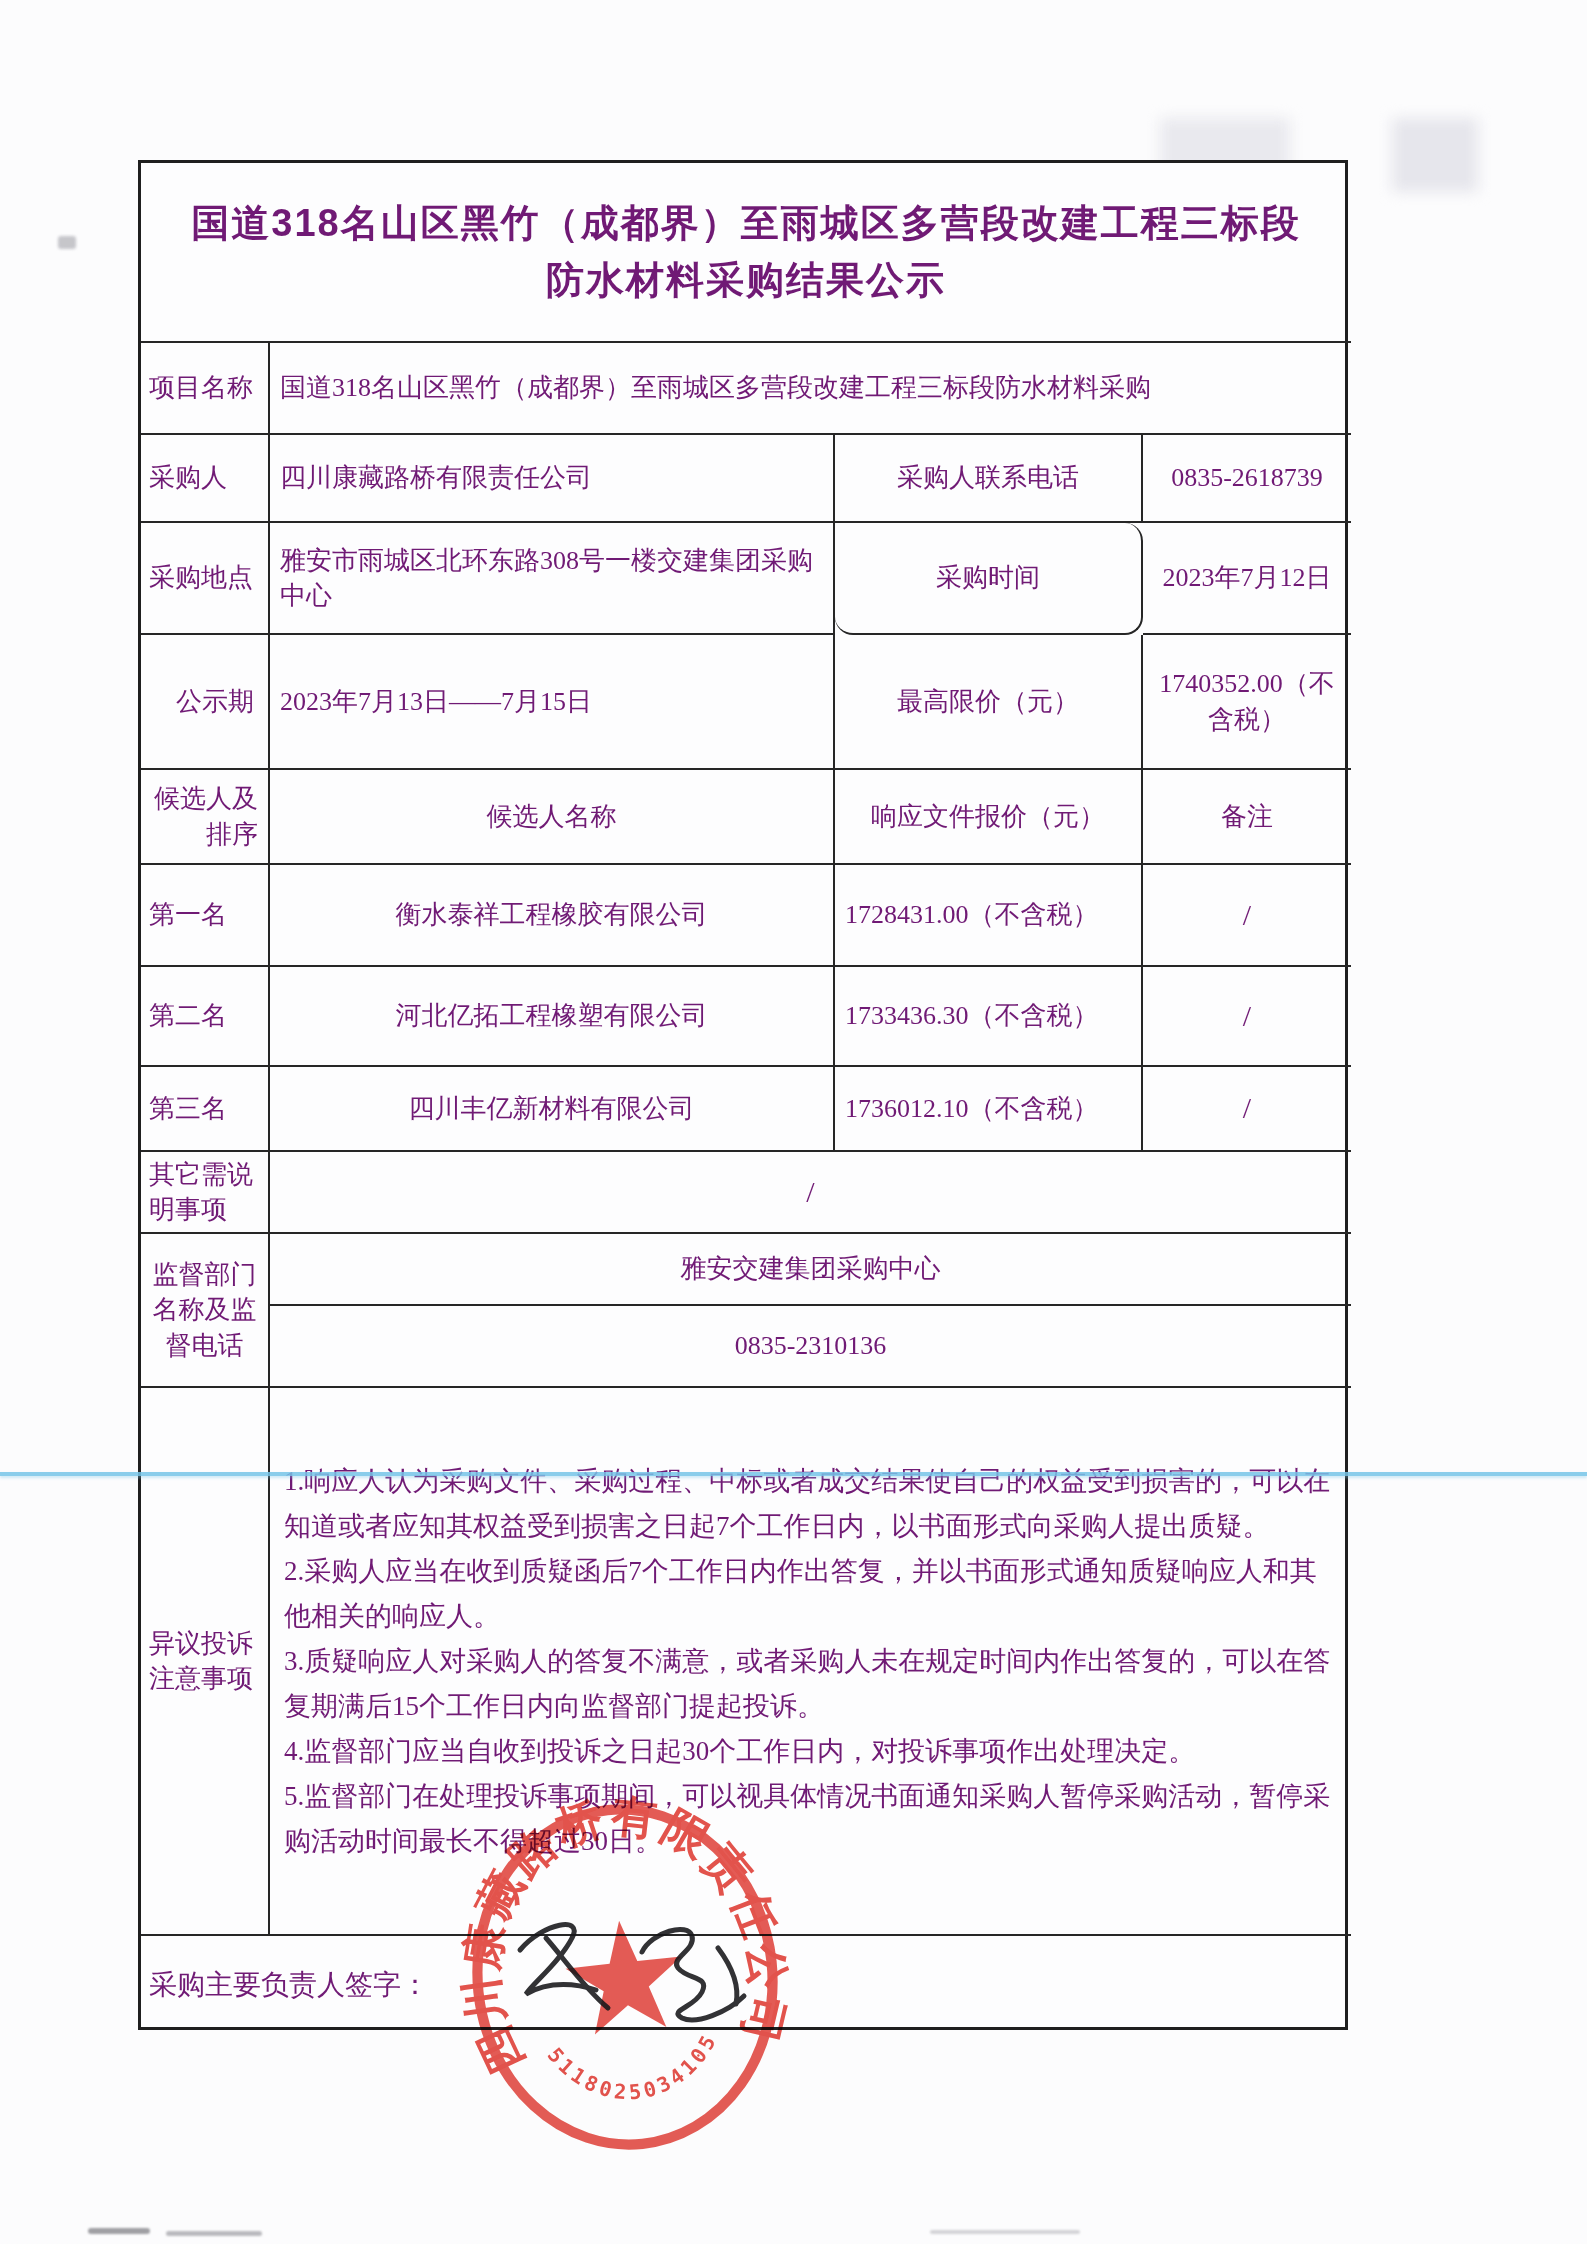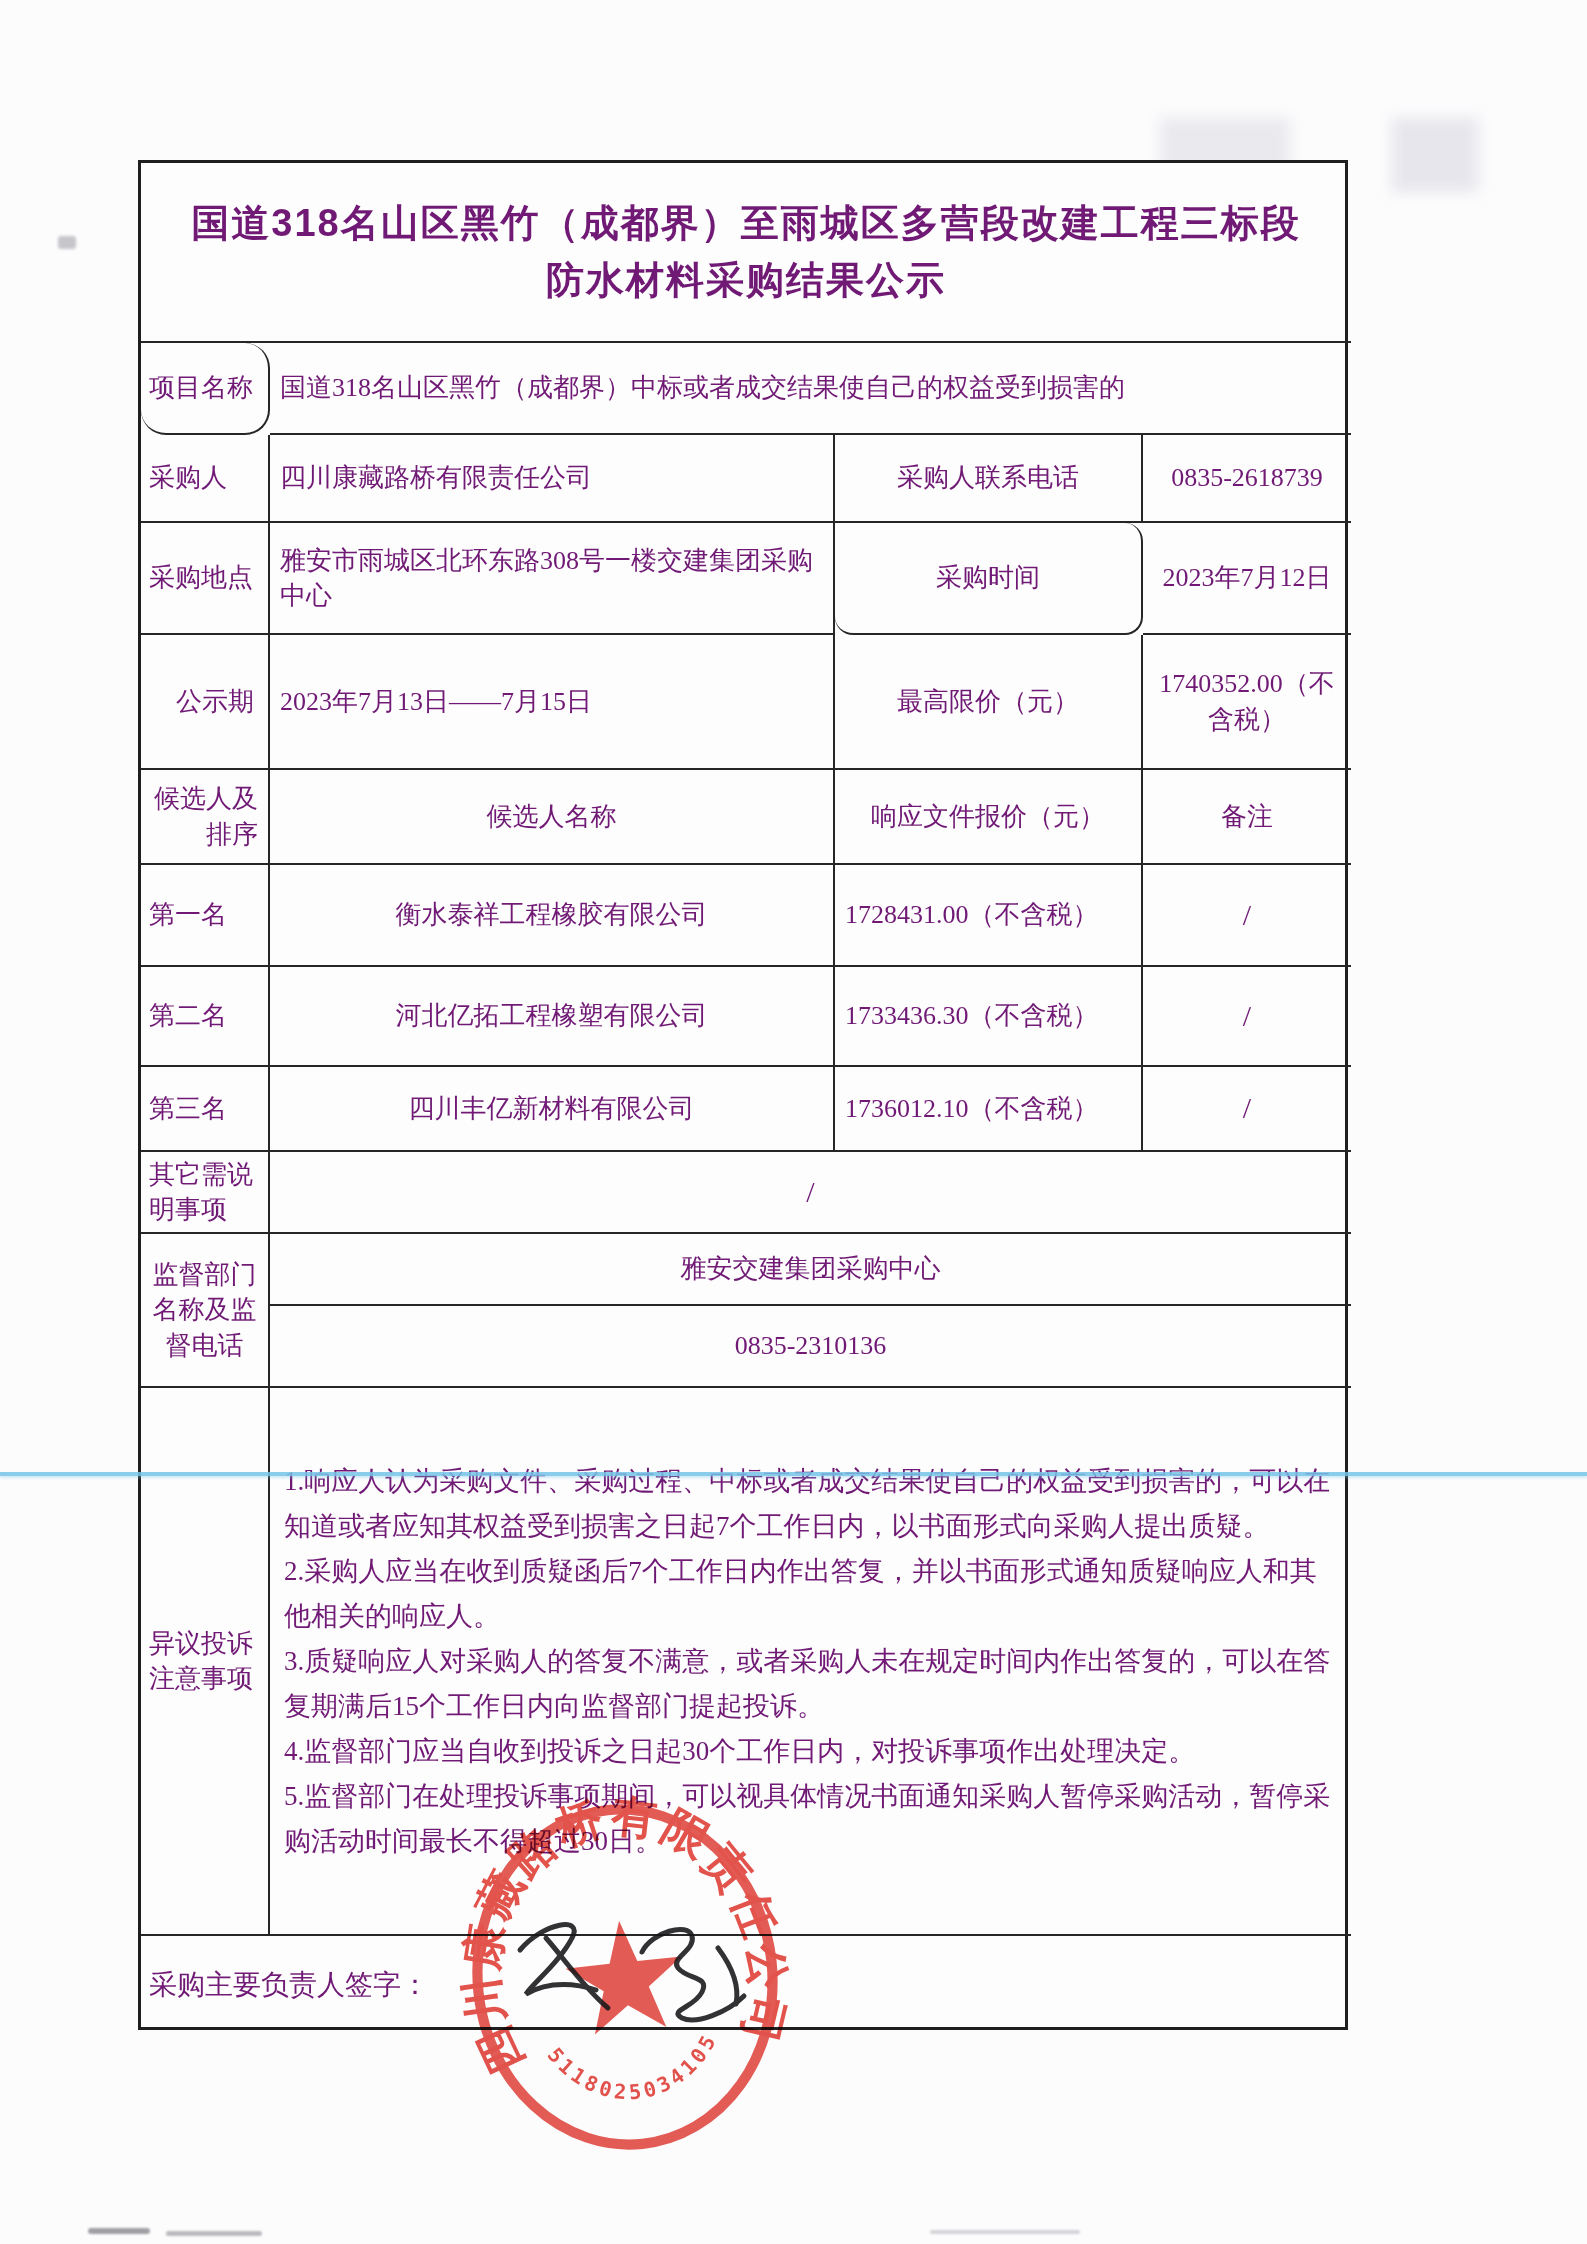--- a/index.html
+++ b/index.html
@@ -74,22 +74,22 @@
   <div class="artifact a-bot2"></div>
   <div class="artifact a-bot3"></div>
 
   <div class="tbl">
 
     <div class="c nr title-cell" style="grid-area:1/1/2/5;">
       <div>国道318名山区黑竹（成都界）至雨城区多营段改建工程三标段</div>
       <div>防水材料采购结果公示</div>
     </div>
 
-    <div class="c lbl" style="grid-area:2/1/3/2;border-radius:25px;">项目名称</div>
-    <div class="c nr" style="grid-area:2/2/3/5;">国道318名山区黑竹（成都界）中标或者成交结果使自己的权益受到损害的</div>
+    <div class="c lbl" style="grid-area:2/1/3/2;">项目名称</div>
+    <div class="c nr" style="grid-area:2/2/3/5;">国道318名山区黑竹（成都界）至雨城区多营段改建工程三标段防水材料采购</div>
 
     <div class="c lbl" style="grid-area:3/1/4/2;">采购人</div>
     <div class="c" style="grid-area:3/2/4/3;">四川康藏路桥有限责任公司</div>
     <div class="c ctr" style="grid-area:3/3/4/4;">采购人联系电话</div>
     <div class="c nr ctr" style="grid-area:3/4/4/5;">0835-2618739</div>
 
     <div class="c lbl" style="grid-area:4/1/5/2;">采购地点</div>
     <div class="c" style="grid-area:4/2/5/3;">雅安市雨城区北环东路308号一楼交建集团采购中心</div>
     <div class="c ctr" style="grid-area:4/3/5/4;border-radius:18px;">采购时间</div>
     <div class="c nr ctr" style="grid-area:4/4/5/5;">2023年7月12日</div>

